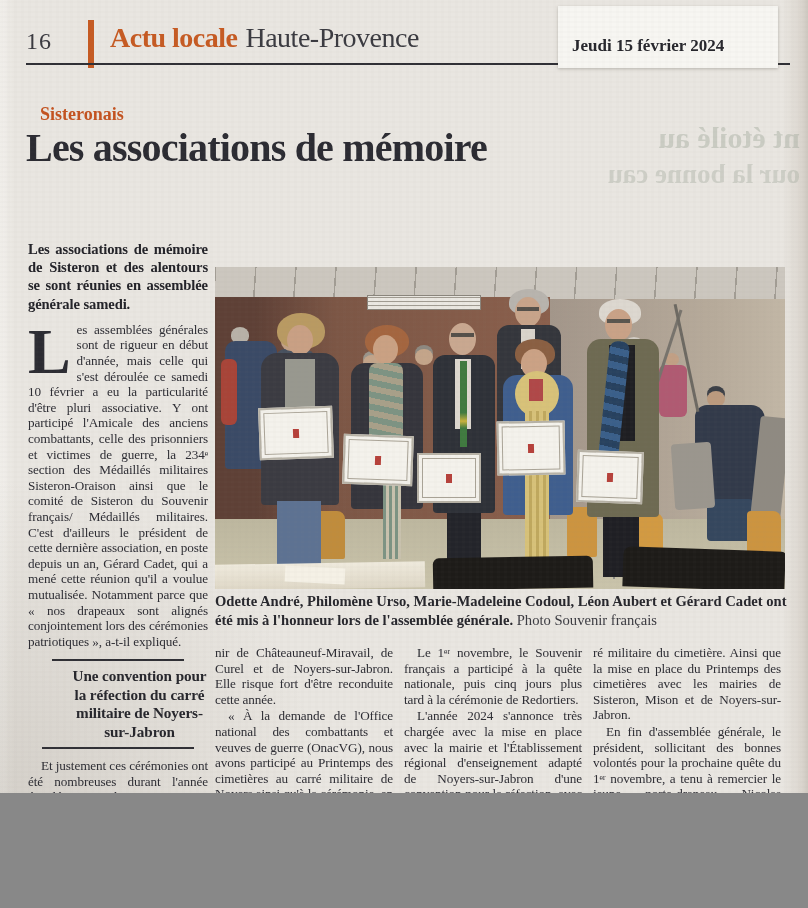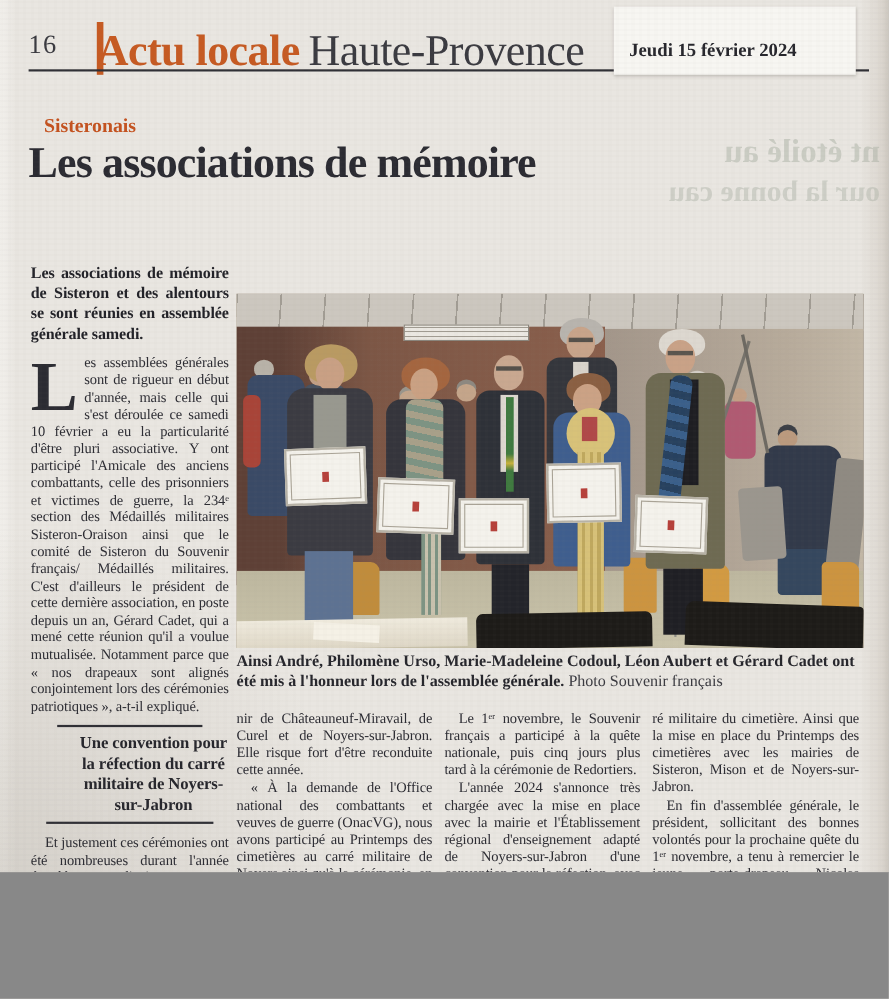--- a/index.html
+++ b/index.html
@@ -12,21 +12,21 @@
     font-family:"Liberation Serif","DejaVu Serif",serif;
     color:#2e2e35;
   }
   .grain{position:absolute;inset:0;pointer-events:none;opacity:.5;
     background:
       repeating-linear-gradient(0deg, rgba(140,135,125,.05) 0 2px, transparent 2px 5px),
       repeating-linear-gradient(90deg, rgba(160,155,145,.04) 0 3px, transparent 3px 7px);}
   
   .pagenum{position:absolute;left:26px;top:28px;font-size:24px;letter-spacing:1px;color:#3a3a40;}
   .kicker-bar{position:absolute;left:88px;top:20px;width:6px;height:48px;background:#c65a22;}
-  .section-line{position:absolute;left:88px;top:22px;font-size:40px;white-space:nowrap;}
+  .section-line{position:absolute;left:110px;top:22px;font-size:28px;white-space:nowrap;}
   .section-line .loc{font-weight:bold;color:#c65a22;letter-spacing:-.5px;}
   .section-line .reg{color:#3a3a40;margin-left:8px;letter-spacing:-.5px;}
   .header-rule{position:absolute;left:26px;top:63px;width:764px;height:2px;background:#2f2f35;}
   .masthead-box{position:absolute;left:558px;top:6px;width:220px;height:62px;background:#f7f6f2;
     box-shadow:0 1px 3px rgba(90,85,75,.35);display:flex;flex-direction:column;justify-content:center;
     padding-left:14px;box-sizing:border-box;}
   .masthead{font-style:italic;font-weight:bold;font-size:17px;color:#34343a;}
   .issue-date{font-weight:bold;font-size:17px;color:#26262c;margin-top:18px;}
   
   .bleed{position:absolute;left:540px;top:120px;width:260px;text-align:left;
@@ -196,21 +196,21 @@
         <i></i>
       </div>
 
     <div style="left:0;top:296px;width:210px;height:26px;background:linear-gradient(#efeadd,#ded7c6);transform:rotate(-1deg);"></div>
     <div style="left:70px;top:300px;width:60px;height:16px;background:#f5f1e6;transform:rotate(3deg);"></div>
     <div class="tbl" style="left:218px;top:290px;width:160px;height:32px;border-radius:6px 6px 0 0;transform:rotate(-1deg);"></div>
     <div class="tbl" style="left:408px;top:282px;width:162px;height:40px;border-radius:8px 4px 0 0;transform:rotate(2deg);"></div>
   </div>
 
   <div class="caption">
-    <span class="cb">Ainsi André, Philomène Urso, Marie-Madeleine Codoul, Léon Aubert et Gérard Cadet ont été mis à l'honneur lors de l'assemblée générale.</span>
+    <span class="cb">Odette André, Philomène Urso, Marie-Madeleine Codoul, Léon Aubert et Gérard Cadet ont été mis à l'honneur lors de l'assemblée générale.</span>
     <span class="cc">Photo Souvenir français</span>
   </div>
 
   <div class="col" id="col2">
     <p>nir de Châteauneuf-Miravail, de Curel et de Noyers-sur-Jabron. Elle risque fort d'être reconduite cette année.</p>
     <p class="indent">« À la demande de l'Office national des combattants et veuves de guerre (OnacVG), nous avons participé au Printemps des cimetières au carré militaire de Noyers ainsi qu'à la cérémonie, en mai dernier, autour de la stèle des 11 maquisards tombés le 26 juillet 1944 lors du massacre du camp de Tramalou (Bayons). Puis en octobre, avec la section de Digne,</p>
   </div>
   <div class="col" id="col3">
     <p class="indent">Le 1ᵉʳ novembre, le Souvenir français a participé à la quête nationale, puis cinq jours plus tard à la cérémonie de Redortiers.</p>
     <p class="indent">L'année 2024 s'annonce très chargée avec la mise en place avec la mairie et l'Établissement régional d'enseignement adapté de Noyers-sur-Jabron d'une convention pour la réfection, avec le soutien de l'OnacVG, du car-</p>

